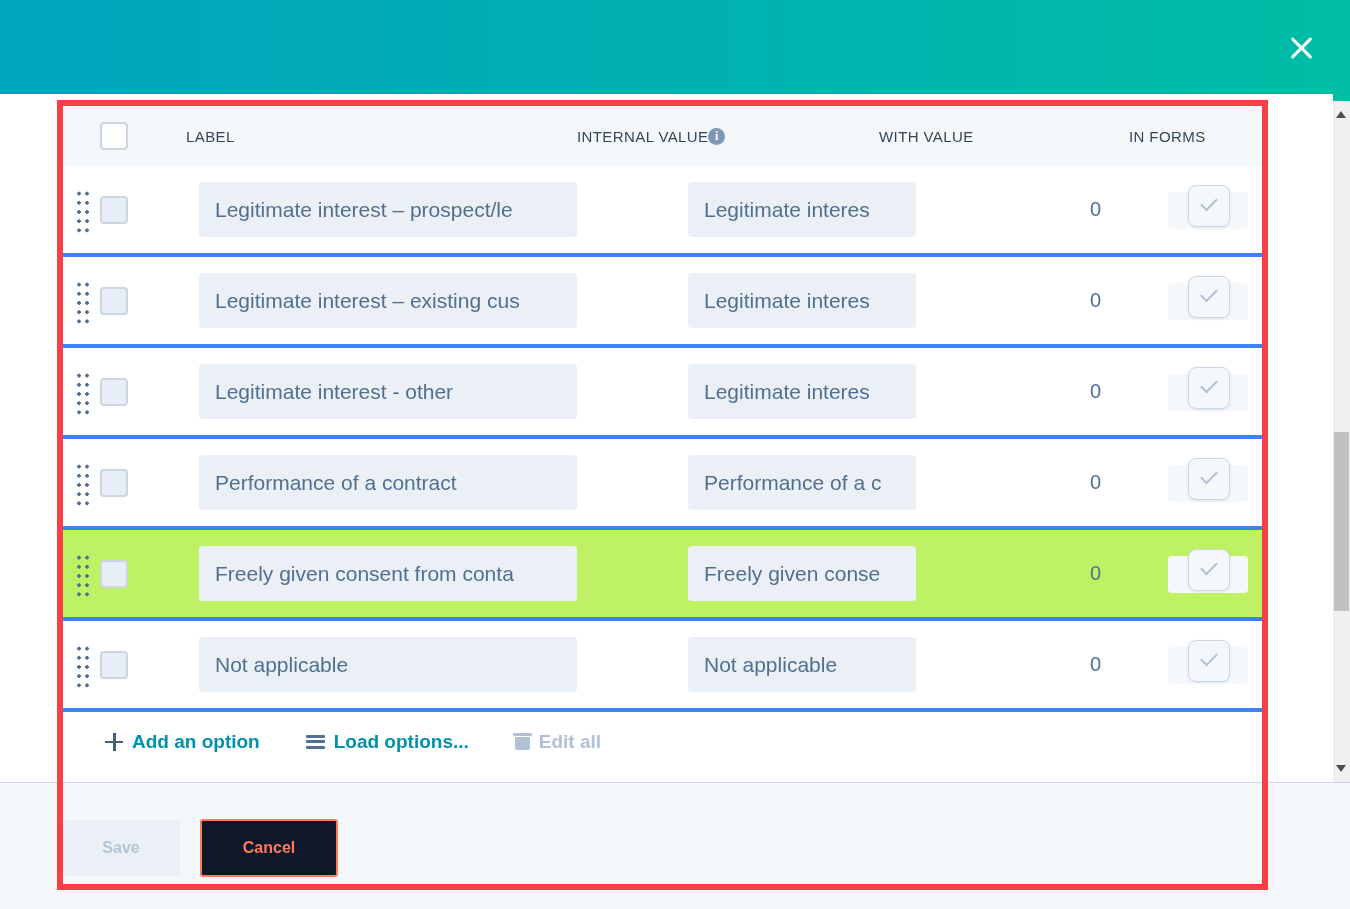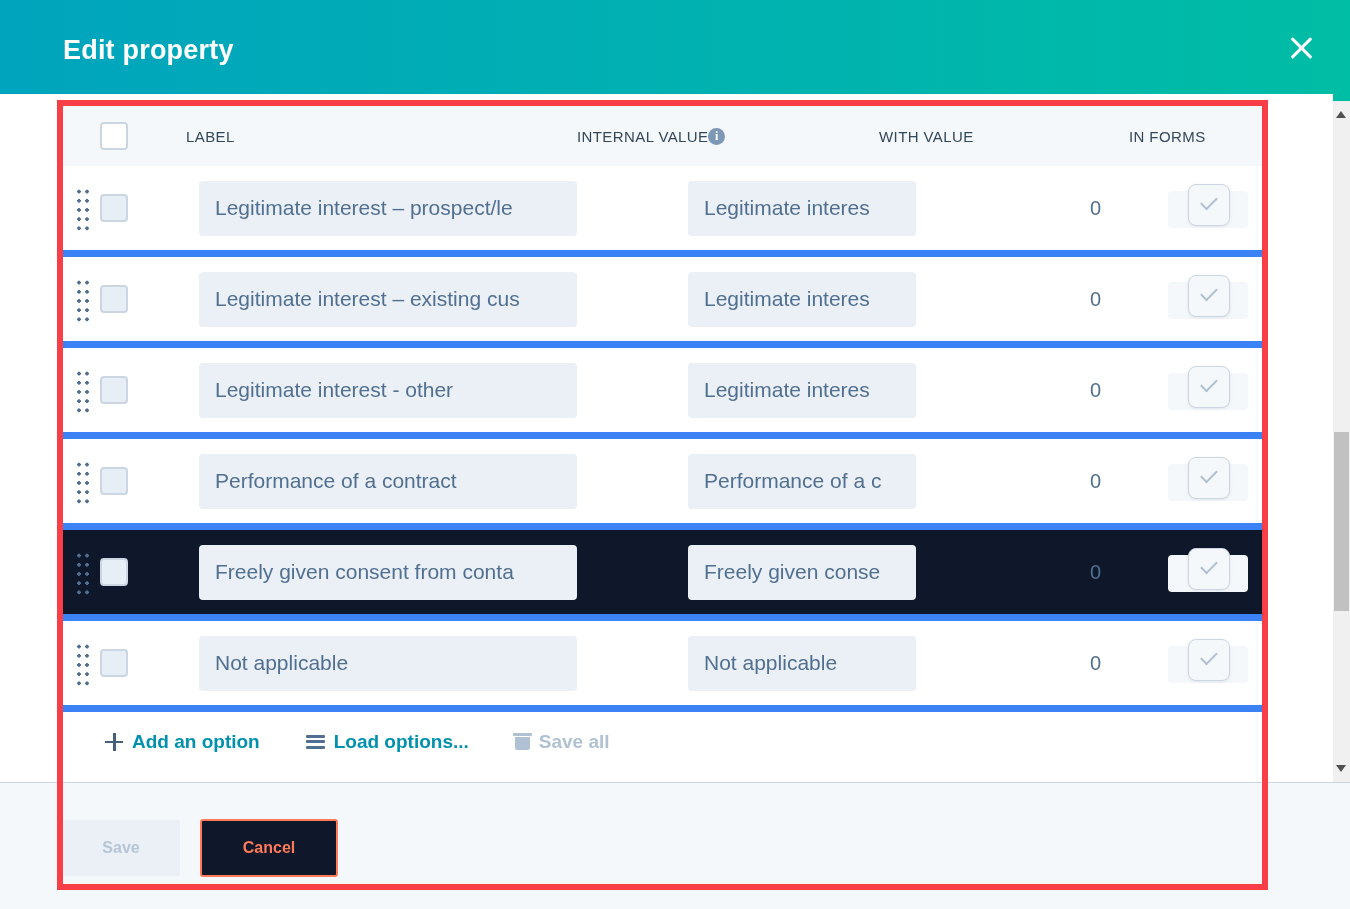--- a/index.html
+++ b/index.html
@@ -53,23 +53,23 @@
   .th-informs  { margin-left:77px; }
   .info-icon {
     width:17px; height:17px; border-radius:50%; background:#7c98b6; color:#ffffff;
     font-size:12px; font-weight:700; display:inline-flex; align-items:center;
     justify-content:center; font-family:"Liberation Serif", serif;
   }
 
   
   .row {
     height:91px; display:flex; align-items:center; background:#ffffff;
-    border-bottom:7px solid #3b82f6;
-  }
-  .row.alt { background:#0f172a; }
+    border-bottom:4px solid #3b82f6;
+  }
+  .row.alt { background:#bef264; }
   .drag {
     width:15px; height:46px; margin-left:12px; flex:none; cursor:grab;
     background-image:radial-gradient(circle, #516f90 1.7px, rgba(0,0,0,0) 1.9px);
     background-size:8px 9.2px; background-position:0 2px;
   }
   .row-cb { margin-left:10px; background:#e8eef6; }
   .input {
     height:55px; background:#eaf0f6; border-radius:4px; display:flex; align-items:center;
     padding:0 16px; font-size:21px; color:#516f90; overflow:hidden; white-space:nowrap;
     flex:none; cursor:text;
@@ -143,21 +143,20 @@
   
   .annotation {
     position:absolute; left:57px; top:100px; width:1211px; height:790px;
     border:6px solid #f83e46; pointer-events:none; z-index:50;
   }
 </style>
 </head>
 <body>
 
 <div class="modal-header">
-  <div class="modal-title">Edit property</div>
   <div class="close-x"></div>
 </div>
 
 <div class="content">
   <div class="table-wrap">
 
     <div class="thead">
       <span class="cb head-cb"></span>
       <div class="th th-label">LABEL</div>
       <div class="th th-internal">
@@ -287,21 +286,21 @@
             <i></i>
             <i></i>
           </span>
         <span>Load options...</span>
       </div>
       <div class="action disabled">
         <span class="trash-icon">
             <span class="lid"></span>
             <span class="can"></span>
           </span>
-        <span>Save all</span>
+        <span>Edit all</span>
       </div>
     </div>
 
   </div>
 </div>
 
 <div class="footer-divider"></div>
 <div class="modal-footer">
   <div class="btn btn-save">Save</div>
   <div class="btn btn-cancel">Cancel</div>

